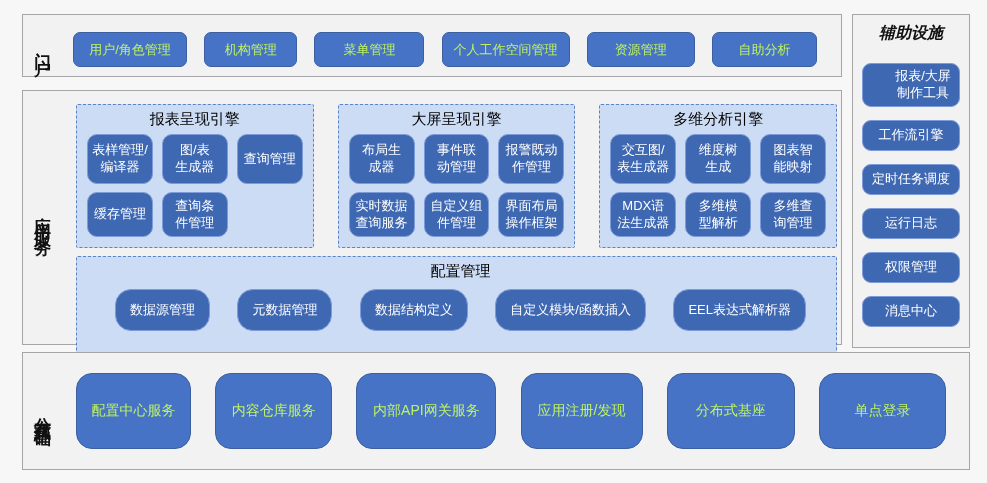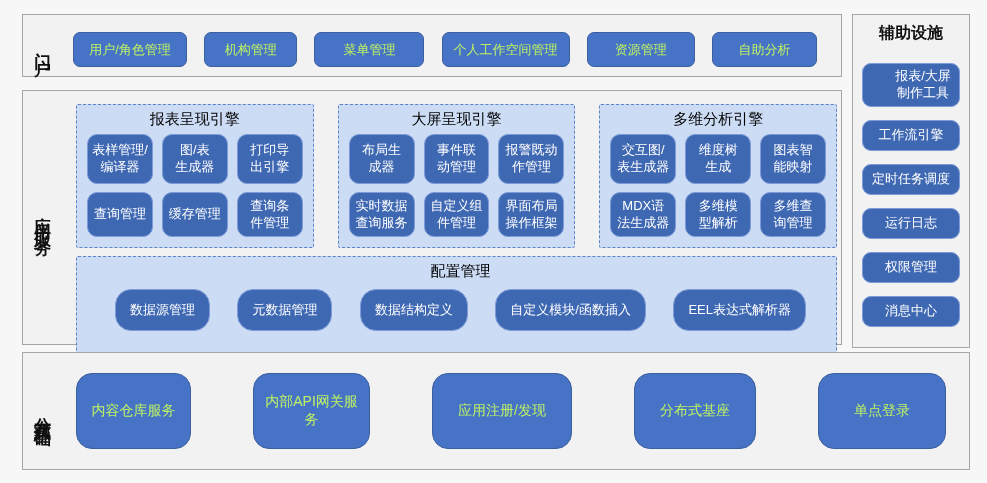--- a/index.html
+++ b/index.html
@@ -41,21 +41,21 @@
   .c-btn{height:42px;border-radius:16px;padding:0 14px;font-size:13px;white-space:nowrap;}
 
   
   .dist-row{position:absolute;left:53px;right:23px;top:20px;display:flex;justify-content:space-between;}
   .d-btn{height:76px;border-radius:16px;font-size:14px;padding:0 6px;}
   .d-btn:nth-child(1){width:115px}.d-btn:nth-child(2){width:117px}.d-btn:nth-child(3){width:140px}
   .d-btn:nth-child(4){width:122px}.d-btn:nth-child(5){width:128px}.d-btn:nth-child(6){width:127px}
 
   
   .aux-inner{position:absolute;inset:0;padding:8px 9px 12px;display:flex;flex-direction:column;box-sizing:border-box;}
-  .aux-title{text-align:center;font-weight:700;font-size:16px;color:#111;}
+  .aux-title{text-align:center;font-weight:700;font-size:16px;color:#111;font-style:italic;}
   .aux-btns{display:flex;flex-direction:column;gap:13px;margin-top:19px;}
   .a-btn{min-height:31px;border-radius:9px;font-size:13px;line-height:1.3;padding:3px 4px;}
   .a-btn:nth-child(1){min-height:44px;padding-left:28px;}
 </style>
 </head>
 <body>
 
 <div class="stage">
 
   <div class="section sec-portal">
@@ -73,21 +73,20 @@
   <div class="section sec-app">
     <div class="vlabel">应用服务</div>
     <div class="app-content">
       <div class="engines">
 
         <div class="panel">
           <div class="panel-title">报表呈现引擎</div>
           <div class="grid">
             <div class="soft e-btn">表样管理/编译器</div>
             <div class="soft e-btn">图/表生成器</div>
-            <div class="soft e-btn">打印导出引擎</div>
             <div class="soft e-btn">查询管理</div>
             <div class="soft e-btn">缓存管理</div>
             <div class="soft e-btn">查询条件管理</div>
           </div>
         </div>
 
         <div class="panel">
           <div class="panel-title">大屏呈现引擎</div>
           <div class="grid">
             <div class="soft e-btn">布局生成器</div>
@@ -121,20 +120,21 @@
           <div class="soft c-btn">自定义模块/函数插入</div>
           <div class="soft c-btn">EEL表达式解析器</div>
         </div>
       </div>
     </div>
   </div>
 
   <div class="section sec-dist">
     <div class="vlabel tight">分布式基础</div>
     <div class="dist-row">
+      <div class="blue d-btn">配置中心服务</div>
       <div class="blue d-btn">内容仓库服务</div>
       <div class="blue d-btn">内部API网关服务</div>
       <div class="blue d-btn">应用注册/发现</div>
       <div class="blue d-btn">分布式基座</div>
       <div class="blue d-btn">单点登录</div>
     </div>
   </div>
 
   <div class="section sec-aux">
     <div class="aux-inner">

